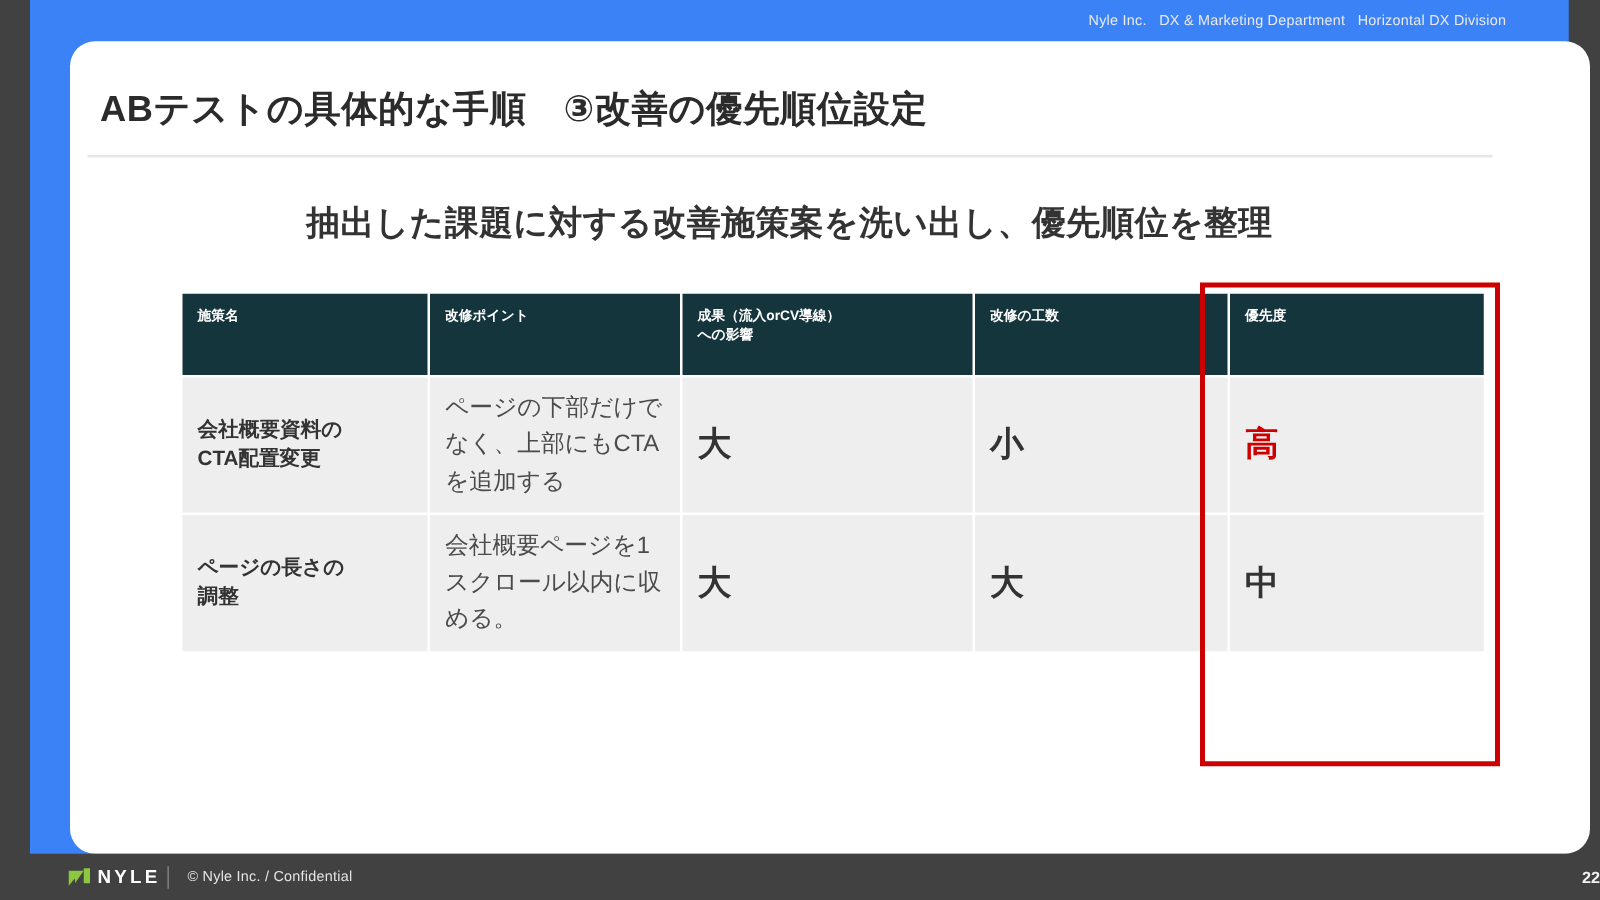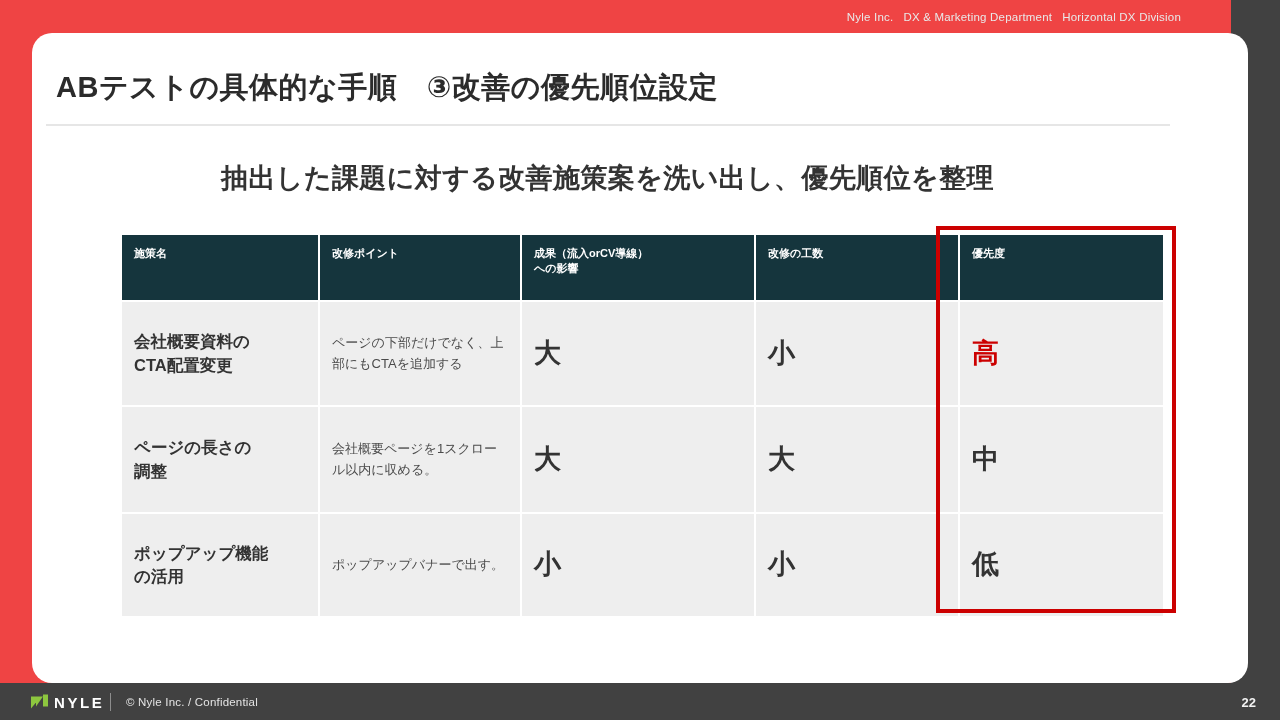--- a/index.html
+++ b/index.html
@@ -6,21 +6,22 @@
   * { box-sizing: border-box; margin: 0; padding: 0; }
   html, body {
     width: 1280px; height: 720px;
     background: #414141;
     font-family: "Liberation Sans", "DejaVu Sans", sans-serif;
     overflow: hidden;
   }
   #slide {
     position: relative;
     width: 1231px; height: 720px;
-    background: #ef4444;
+    background: #3b82f6;
+    margin-left: 24px;
   }
 
   
   .brand-strip {
     position: absolute;
     top: 11px; right: 50px;
     display: flex; align-items: center; gap: 10px;
     color: #e9e9e9;
     font-size: 11.5px;
     letter-spacing: .2px;
@@ -101,21 +102,21 @@
   tr.r2 td { height: 105px; }
   tr.r3 td { height: 102px; }
 
   .measure-name {
     font-size: 16.5px;
     font-weight: 700;
     color: #333333;
     line-height: 1.4;
   }
   .fix-point {
-    font-size: 13px;
+    font-size: 19px;
     font-weight: 400;
     color: #4b4b4b;
     line-height: 1.55;
   }
   .grade {
     font-size: 27px;
     font-weight: 700;
     color: #333333;
     line-height: 1.1;
   }
@@ -238,40 +239,20 @@
           <td>
             <div class="grade">大</div>
           </td>
           <td>
             <div class="grade">大</div>
           </td>
           <td>
             <div class="grade">中</div>
           </td>
         </tr>
-        <tr class="r3">
-          <td>
-            <div class="measure-name">
-              <span>ポップアップ機能</span><br>
-              <span>の活用</span>
-            </div>
-          </td>
-          <td>
-            <div class="fix-point">ポップアップバナーで出す。</div>
-          </td>
-          <td>
-            <div class="grade">小</div>
-          </td>
-          <td>
-            <div class="grade">小</div>
-          </td>
-          <td>
-            <div class="grade">低</div>
-          </td>
-        </tr>
       </tbody>
     </table>
   </div>
 
   <div class="highlight-box"></div>
 
   <div class="footer">
     <div class="logo">
       <svg width="20" height="16" viewBox="0 0 20 16" aria-hidden="true">
         <path d="M1 15 L1 3 L6 3 L6 9 Z" fill="#8dc63f"></path>

